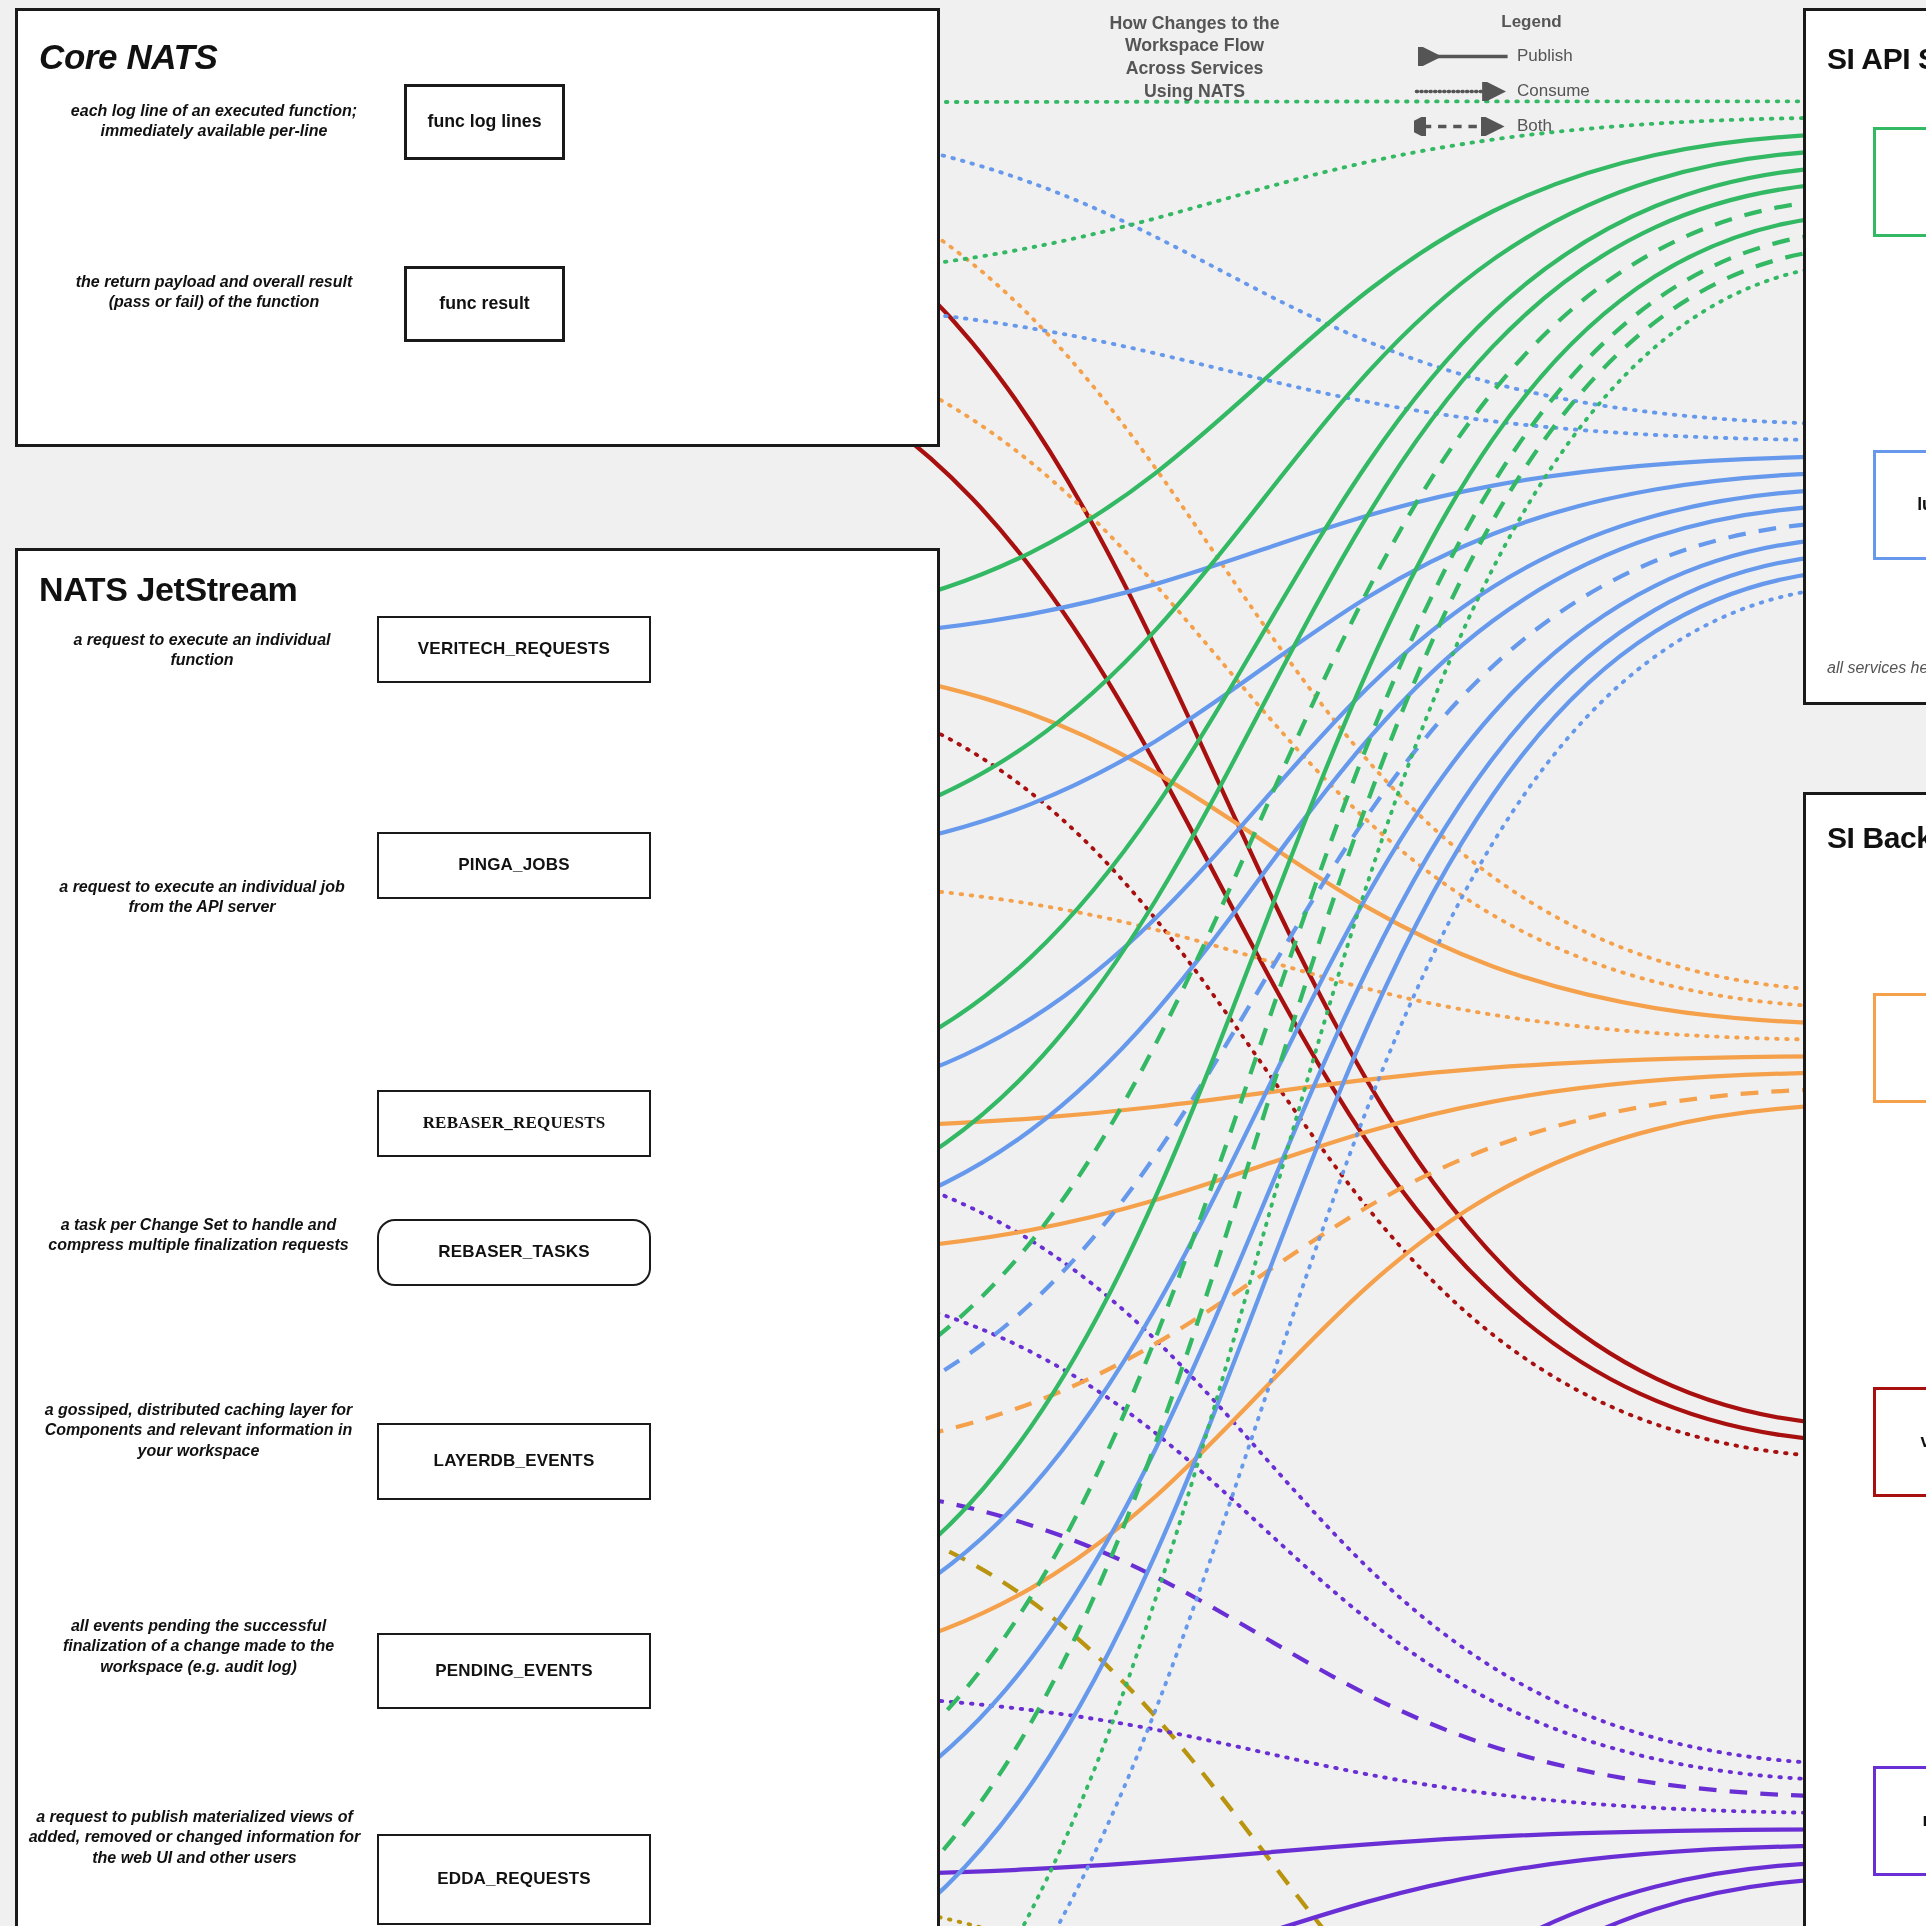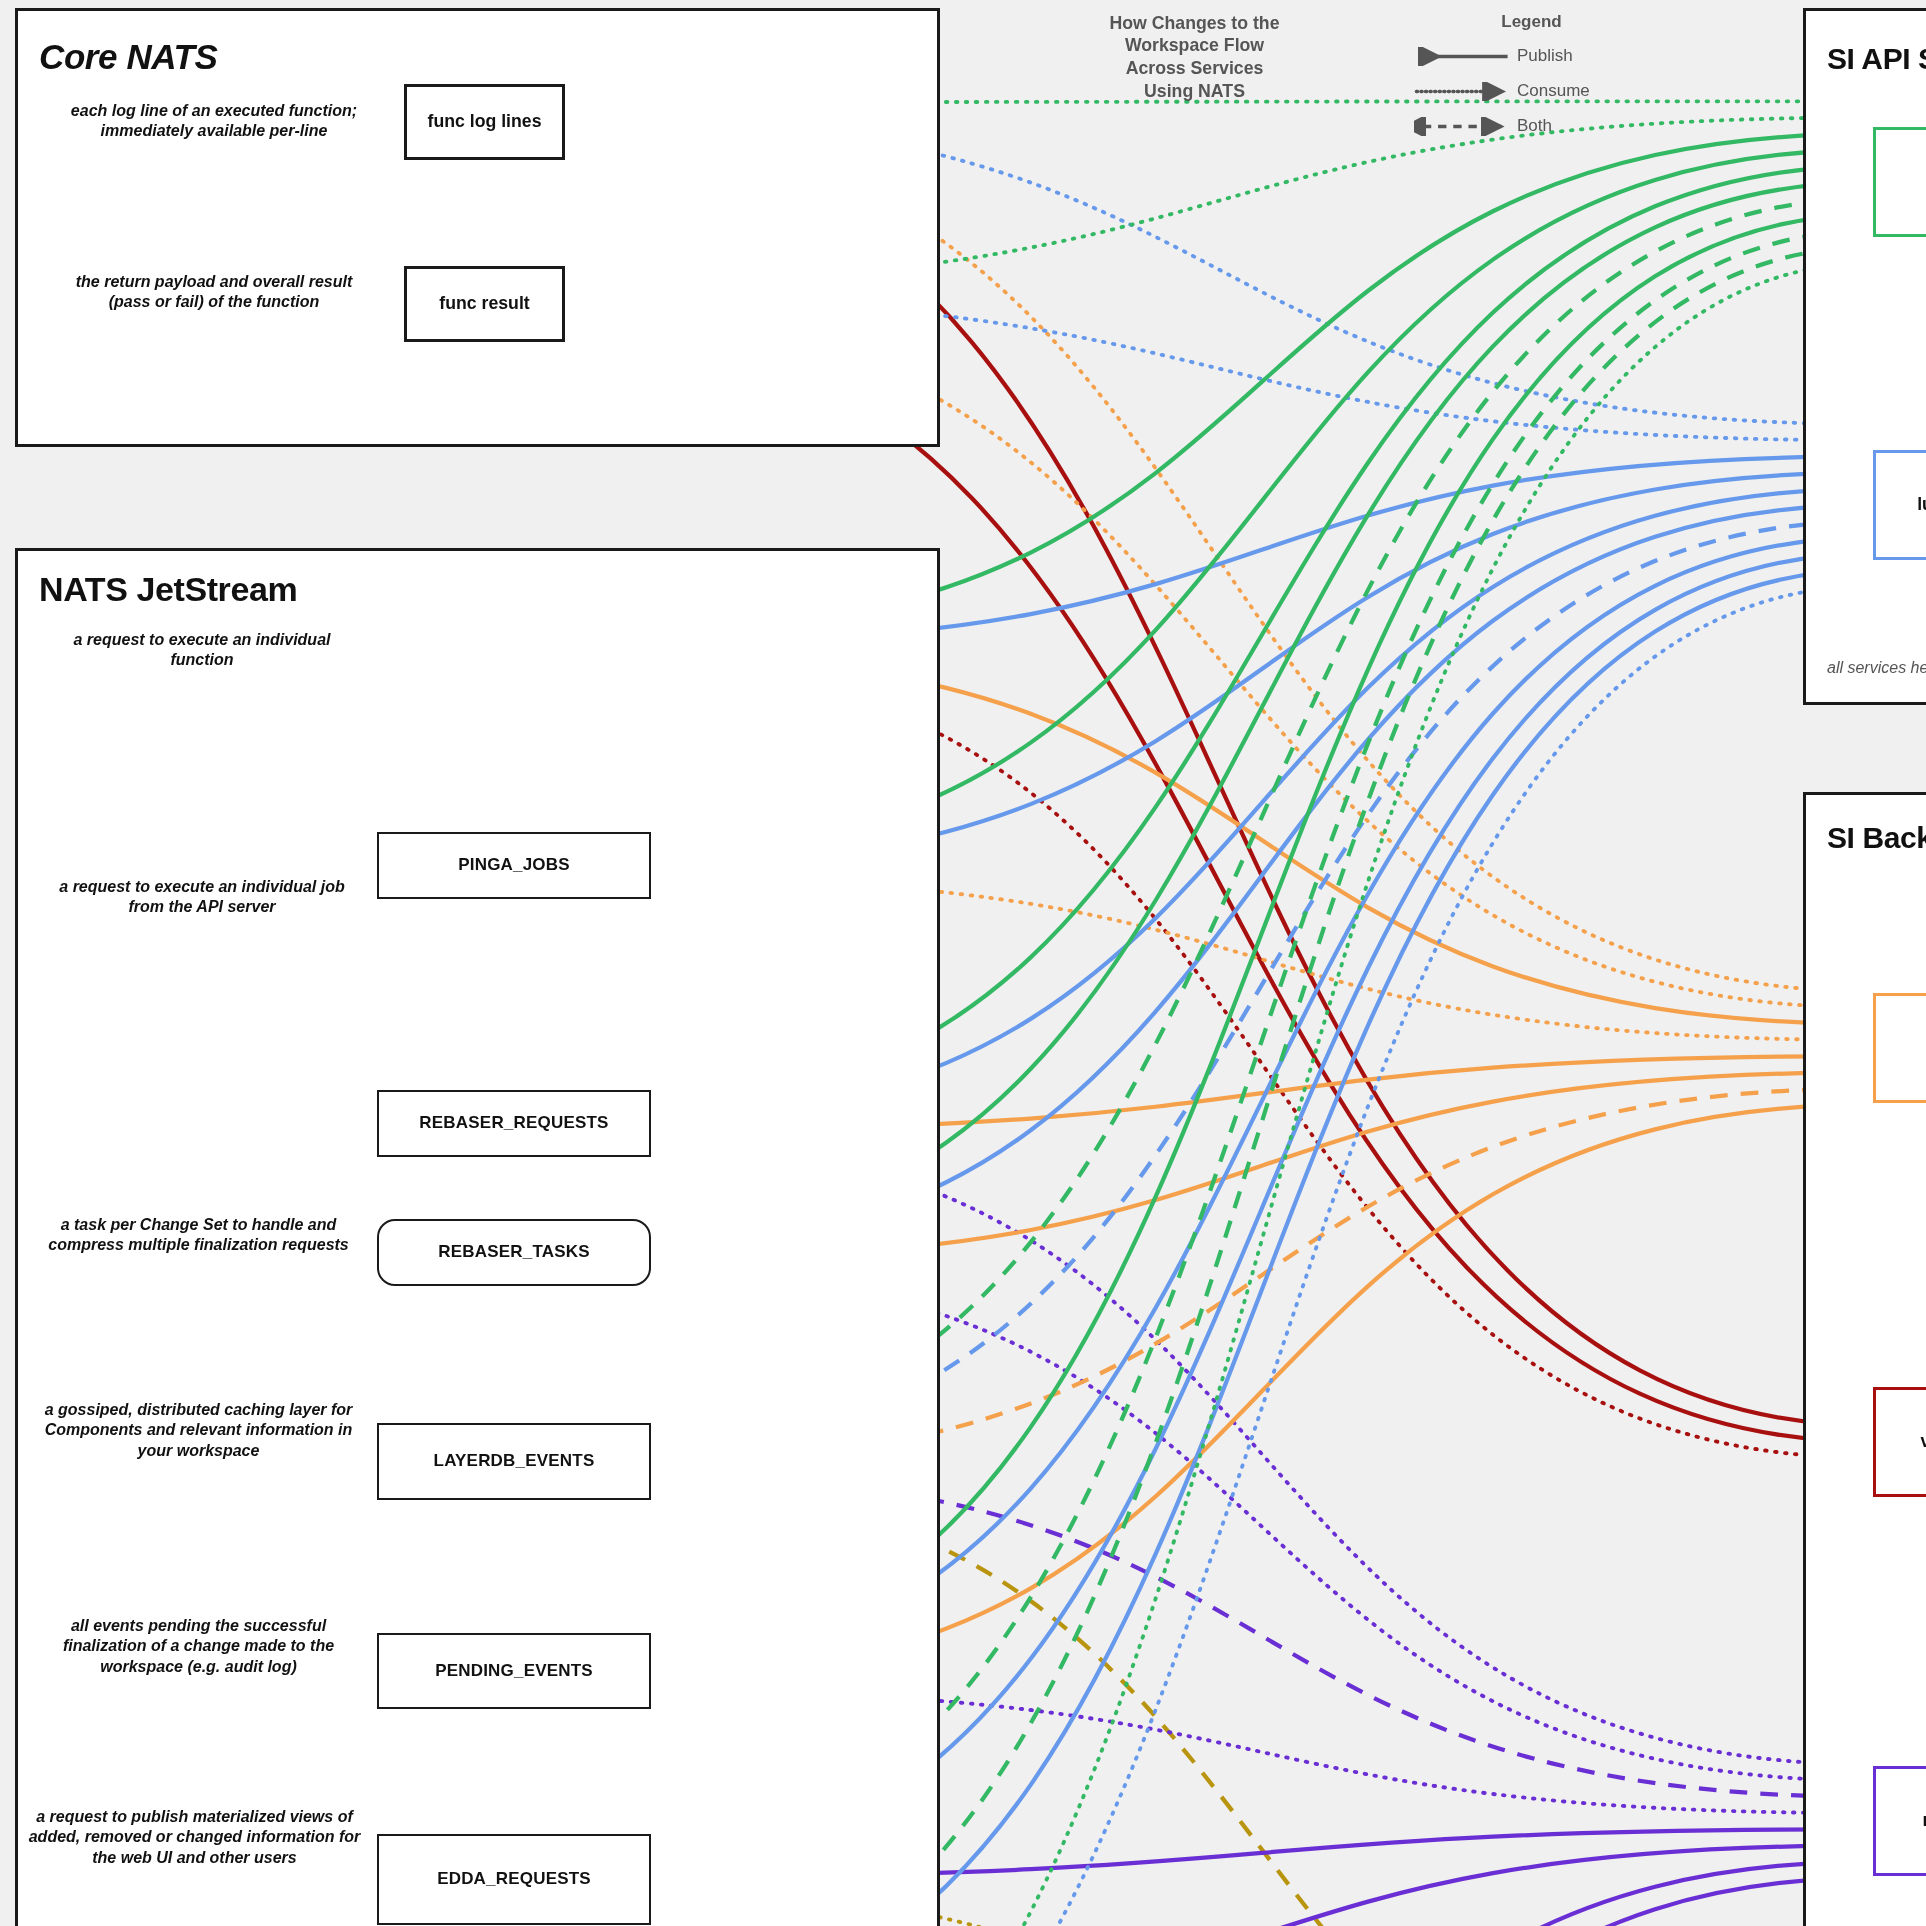--- a/index.html
+++ b/index.html
@@ -140,28 +140,31 @@
   <div class="sdesc" style="left:54px;top:101px;width:320px;">each log line of an executed function; immediately available per-line</div>
 
   <div class="sbox cnbox" style="left:404px;top:266px;width:161px;height:76px;">
     <span>func result</span>
   </div>
   <div class="sdesc" style="left:54px;top:272px;width:320px;">the return payload and overall result (pass or fail) of the function</div>
 
   <div class="panel" id="panel-js" style="left:15.4px;top:548px;width:925px;height:2196px;"></div>
   <div class="panel-title" style="left:39px;top:570px;font-size:34px;">NATS JetStream</div>
 
+  <div class="sbox jsbox" style="left:377px;top:616px;width:274px;height:67px;">
+    <span>VERITECH_REQUESTS</span>
+    </div>
   <div class="sdesc" style="left:42px;top:630px;width:320px;">a request to execute an individual function</div>
 
   <div class="sbox jsbox" style="left:377px;top:832px;width:274px;height:67px;">
     <span>PINGA_JOBS</span>
     </div>
   <div class="sdesc" style="left:42px;top:877px;width:320px;">a request to execute an individual job from the API server</div>
 
-  <div class="sbox jsbox" style="left:377px;top:1090px;width:274px;height:67px;">
+  <div class="sbox jsbox" style="left:377px;top:1090px;width:274px;height:67px;font-family:Liberation Serif, serif;">
     <span>REBASER_REQUESTS</span>
     </div>
 
   <div class="sbox jsbox" style="left:377px;top:1219px;width:274px;height:67px;border-radius:18px;">
     <span>REBASER_TASKS</span>
     </div>
   <div class="sdesc" style="left:35px;top:1215px;width:327px;">a task per Change Set to handle and compress multiple finalization requests</div>
 
   <div class="sbox jsbox" style="left:377px;top:1423px;width:274px;height:77px;">
     <span>LAYERDB_EVENTS</span>

